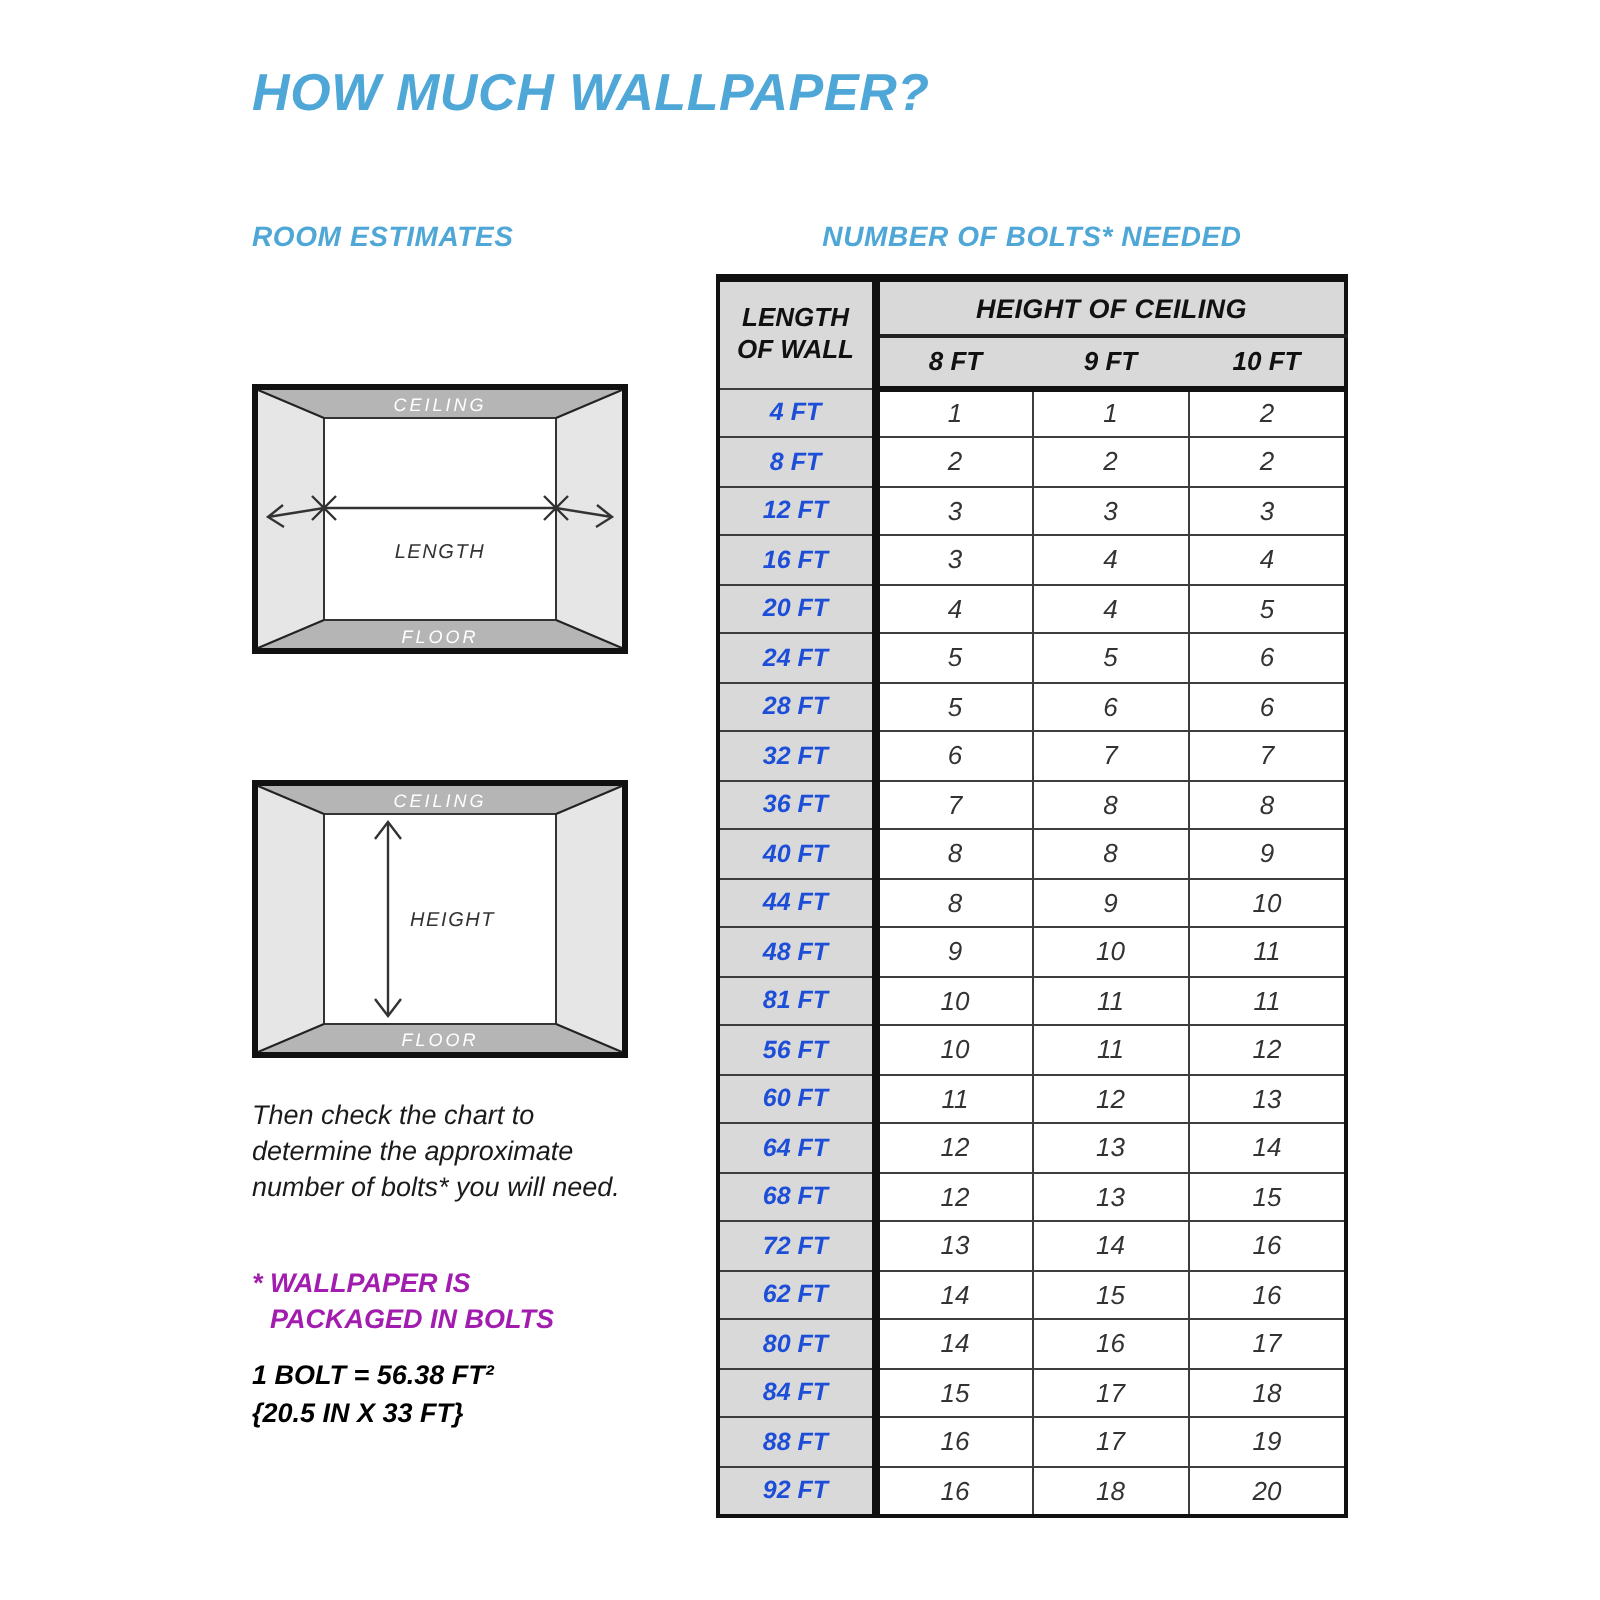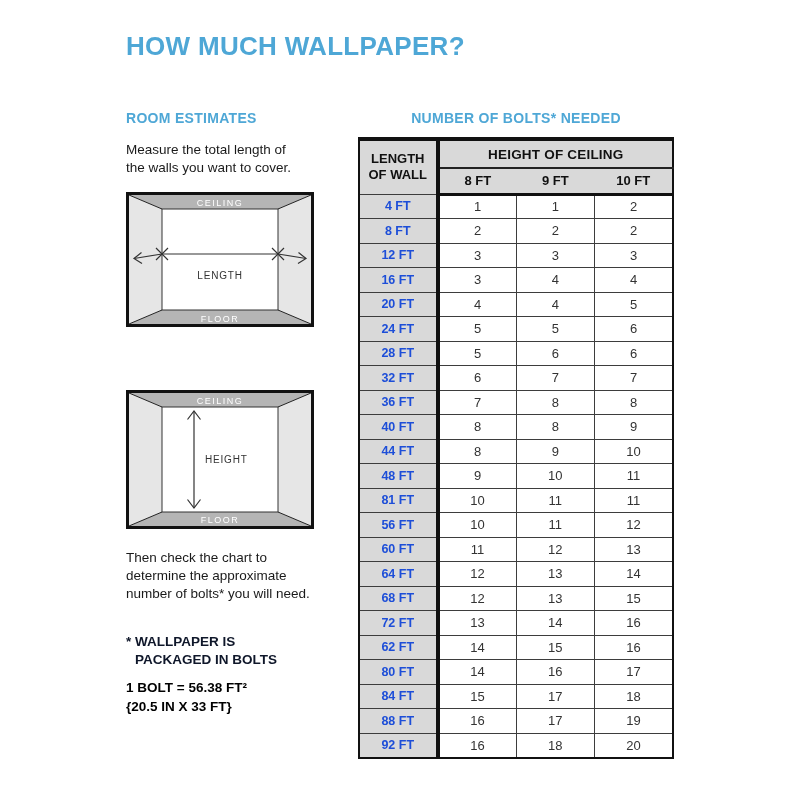--- a/index.html
+++ b/index.html
@@ -12,20 +12,21 @@
   }
   * { box-sizing: border-box; }
   html, body { margin: 0; padding: 0; background: #ffffff; }
   .page {
     position: relative;
     width: 800px;
     height: 800px;
     background: #ffffff;
     font-family: "Liberation Sans", sans-serif;
     overflow: hidden;
+    font-style: italic;
   }
   .page-title {
     position: absolute;
     left: 126px;
     top: 31px;
     margin: 0;
     font-size: 26px;
     font-weight: bold;
     letter-spacing: 0.3px;
     color: var(--accent);
@@ -56,21 +57,21 @@
   .diag-length { top: 192px; }
   .diag-height { top: 390px; }
   .note {
     position: absolute;
     left: 126px;
     top: 633px;
     margin: 0;
     font-size: 13.5px;
     font-weight: bold;
     line-height: 18px;
-    color: #0f172a;
+    color: #a21caf;
   }
   .note .indent { padding-left: 9px; }
   .bolt-spec {
     position: absolute;
     left: 126px;
     top: 678px;
     margin: 0;
     font-size: 13.5px;
     font-weight: bold;
     line-height: 19px;
@@ -123,22 +124,20 @@
 </style>
 </head>
 <body>
 
 <div class="page">
 
   <h1 class="page-title">HOW MUCH WALLPAPER?</h1>
 
   <h2 class="section-heading room-heading">ROOM ESTIMATES</h2>
 
-  <p class="instr instr-length">Measure the total length of
-the walls you want to cover.</p>
 
   <svg class="diag diag-length" width="188" height="135" viewBox="0 0 188 135">
     <rect x="1.5" y="1.5" width="185" height="132" fill="#ffffff" stroke="#111" stroke-width="3"></rect>
     <polygon points="3,3 185,3 152,17 36,17" fill="var(--ceiling-floor-band)"></polygon>
     <polygon points="3,132 185,132 152,118 36,118" fill="var(--ceiling-floor-band)"></polygon>
     <polygon points="3,3 36,17 36,118 3,132" fill="var(--side-wall)"></polygon>
     <polygon points="185,3 152,17 152,118 185,132" fill="var(--side-wall)"></polygon>
     <rect x="36" y="17" width="116" height="101" fill="#ffffff" stroke="#333" stroke-width="1"></rect>
     <g stroke="#222" stroke-width="1">
       <line x1="3" y1="3" x2="36" y2="17"></line>

